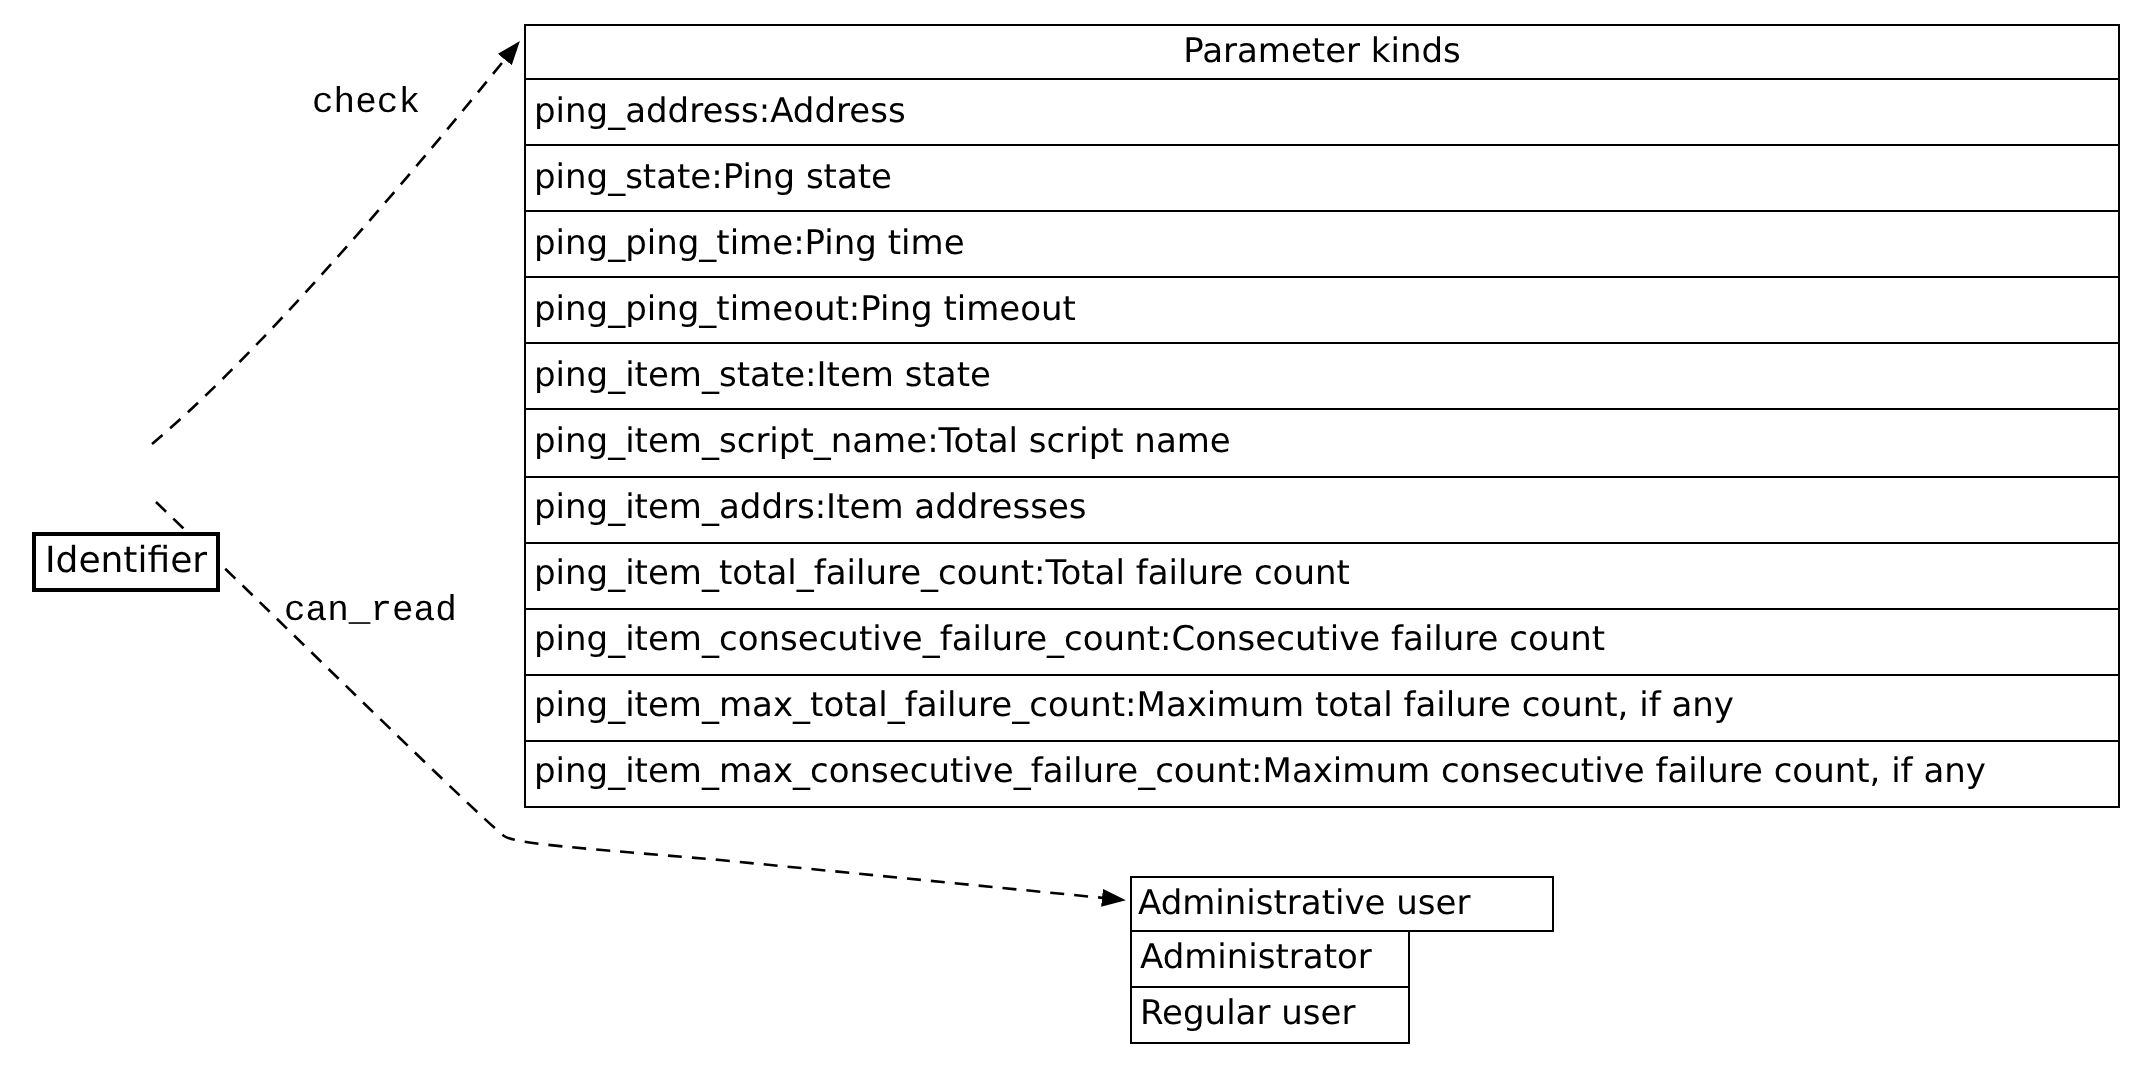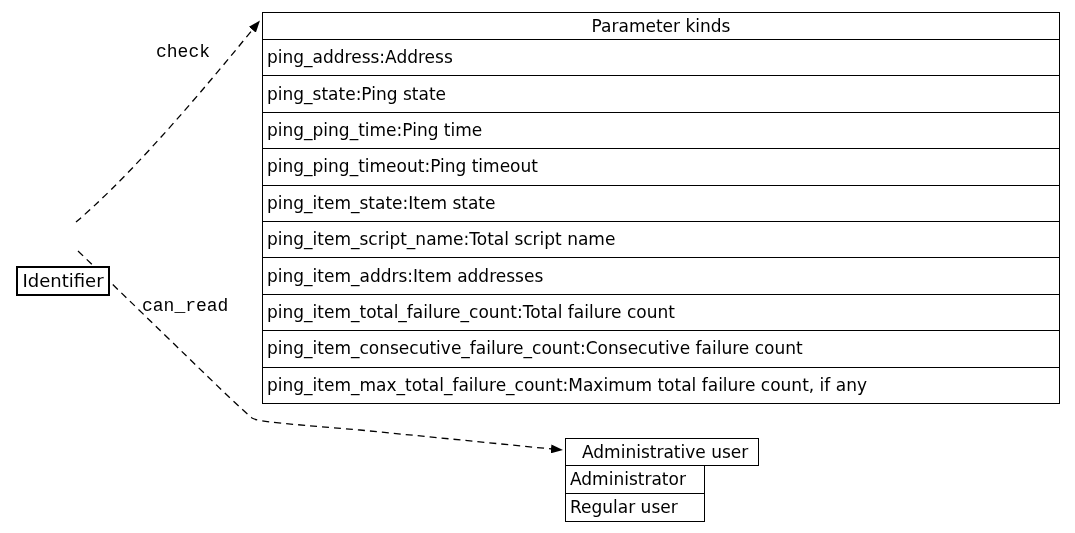--- a/index.html
+++ b/index.html
@@ -34,23 +34,23 @@
   .param-row {
     flex:1 1 0; border-bottom:1px solid #000;
     display:flex; align-items:center;
     padding-left:4px; font-size:17px; line-height:1;
     white-space:nowrap; overflow:hidden;
   }
   .param-rows .param-row:last-child { border-bottom:none; }
 
   
   .admin-header {
-    left:565px; top:438px; width:194px; height:28px;
+    left:565px; top:438px; width:212px; height:28px;
     border:1px solid #000;
-    display:flex; align-items:center; padding-left:16px;
+    display:flex; align-items:center; padding-left:3px;
     font-size:17px; line-height:1; box-sizing:border-box;
   }
   .admin-rows {
     left:565px; top:465px; width:140px; height:57px;
     border:1px solid #000; box-sizing:border-box;
     display:flex; flex-direction:column;
   }
   .admin-row {
     flex:1 1 0; display:flex; align-items:center;
     padding-left:4px; font-size:17px; line-height:1;
@@ -95,20 +95,21 @@
         <div class="param-row">ping_address:Address</div>
         <div class="param-row">ping_state:Ping state</div>
         <div class="param-row">ping_ping_time:Ping time</div>
         <div class="param-row">ping_ping_timeout:Ping timeout</div>
         <div class="param-row">ping_item_state:Item state</div>
         <div class="param-row">ping_item_script_name:Total script name</div>
         <div class="param-row">ping_item_addrs:Item addresses</div>
         <div class="param-row">ping_item_total_failure_count:Total failure count</div>
         <div class="param-row">ping_item_consecutive_failure_count:Consecutive failure count</div>
         <div class="param-row">ping_item_max_total_failure_count:Maximum total failure count, if any</div>
+        <div class="param-row">ping_item_max_consecutive_failure_count:Maximum consecutive failure count, if any</div>
       </div>
   </div>
 
   <div class="node admin-header">Administrative user</div>
 
   <div class="node admin-rows">
       <div class="admin-row">Administrator</div>
       <div class="admin-row">Regular user</div>
     </div>
 

